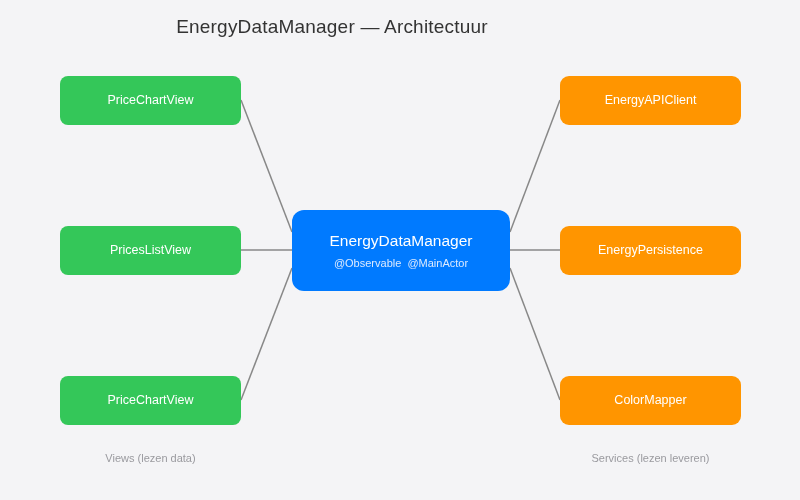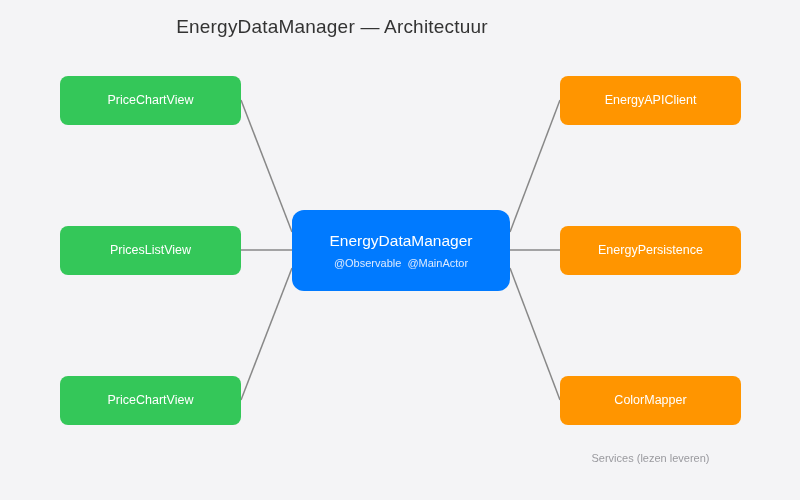--- a/index.html
+++ b/index.html
@@ -44,21 +44,21 @@
     justify-content: center;
     color: #ffffff;
   }
   .node-side {
     width: 181px;
     height: 49px;
     border-radius: 8px;
     font-size: 12.5px;
   }
   .node-green { background: #34c759; }
-  .node-orange { background: #ff9500; }
+  .node-orange { background: #ff9500; border-radius: 9px; }
   .node-center {
     left: 292px;
     top: 210px;
     width: 218px;
     height: 81px;
     border-radius: 12px;
     background: #007aff;
   }
   .center-title {
     font-size: 15.5px;
@@ -119,15 +119,16 @@
   <div class="node node-side node-orange" style="left:560px; top:76px;">
     <span class="node-label">EnergyAPIClient</span>
   </div>
   <div class="node node-side node-orange" style="left:560px; top:226px;">
     <span class="node-label">EnergyPersistence</span>
   </div>
   <div class="node node-side node-orange" style="left:560px; top:376px;">
     <span class="node-label">ColorMapper</span>
   </div>
 
+  <div class="caption caption-left">Views (lezen data)</div>
   <div class="caption caption-right">Services (lezen leveren)</div>
 
 </div>
 
 </body></html>

